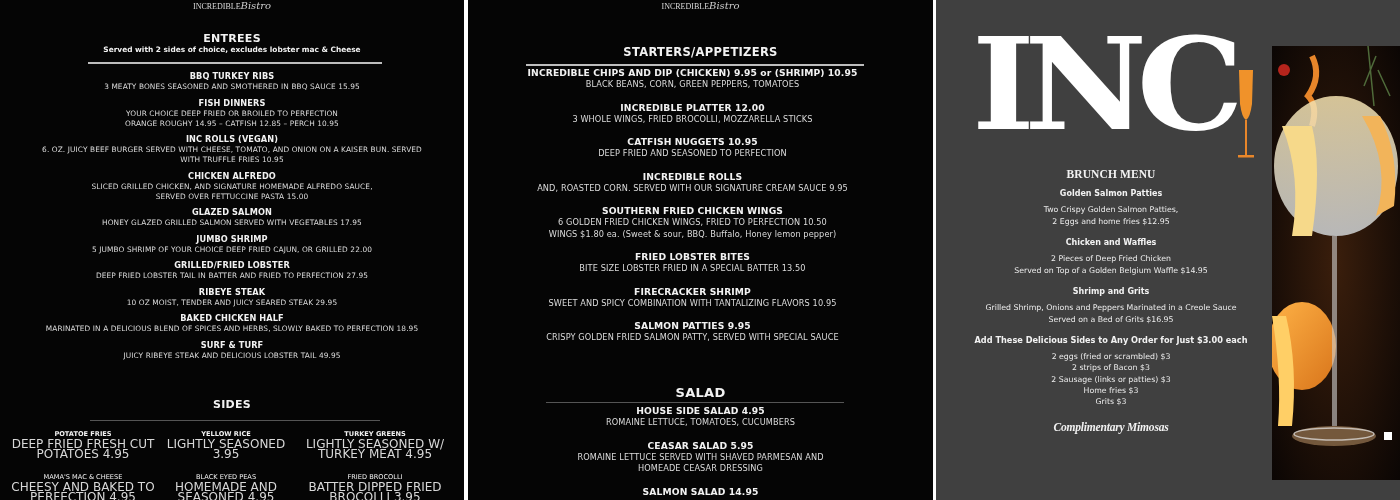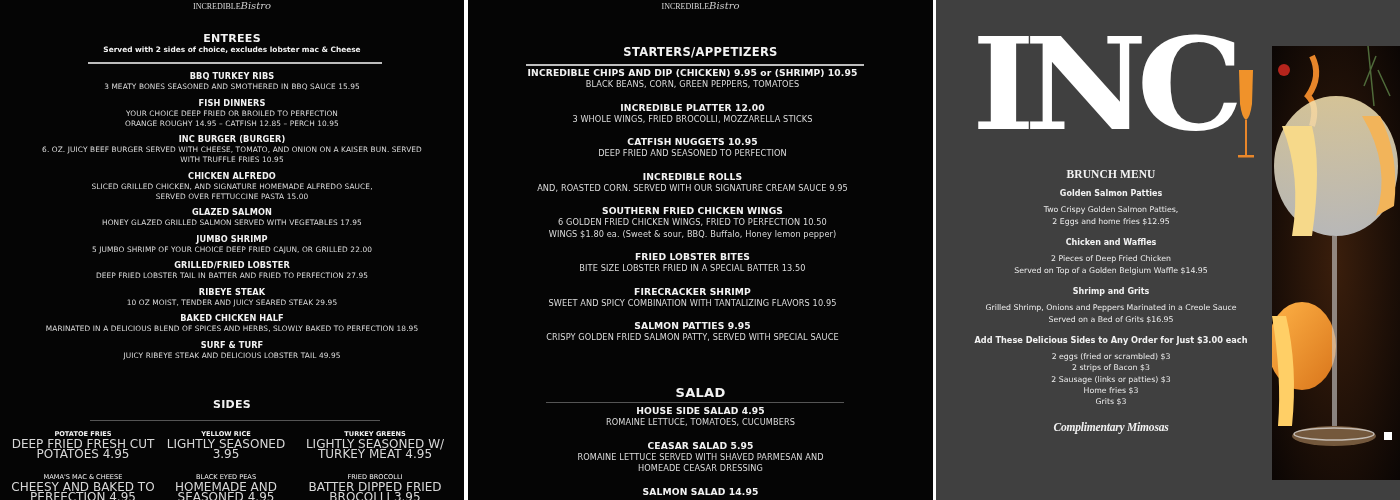--- a/index.html
+++ b/index.html
@@ -84,21 +84,21 @@
     <div class="item">
       <div class="name">BBQ TURKEY RIBS</div>
       <div class="desc">3 MEATY BONES SEASONED AND SMOTHERED IN BBQ SAUCE 15.95</div>
     </div>
     <div class="item">
       <div class="name">FISH DINNERS</div>
       <div class="desc">YOUR CHOICE DEEP FRIED OR BROILED TO PERFECTION</div>
       <div class="desc">ORANGE ROUGHY 14.95 – CATFISH 12.85 – PERCH 10.95</div>
     </div>
     <div class="item">
-      <div class="name">INC BURGER (BURGER)</div>
+      <div class="name">INC ROLLS (VEGAN)</div>
       <div class="desc">6. OZ. JUICY BEEF BURGER SERVED WITH CHEESE, TOMATO, AND ONION ON A KAISER BUN. SERVED</div>
       <div class="desc">WITH TRUFFLE FRIES 10.95</div>
     </div>
     <div class="item">
       <div class="name">CHICKEN ALFREDO</div>
       <div class="desc">SLICED GRILLED CHICKEN, AND SIGNATURE HOMEMADE ALFREDO SAUCE,</div>
       <div class="desc">SERVED OVER FETTUCCINE PASTA 15.00</div>
     </div>
     <div class="item">
       <div class="name">GLAZED SALMON</div>

